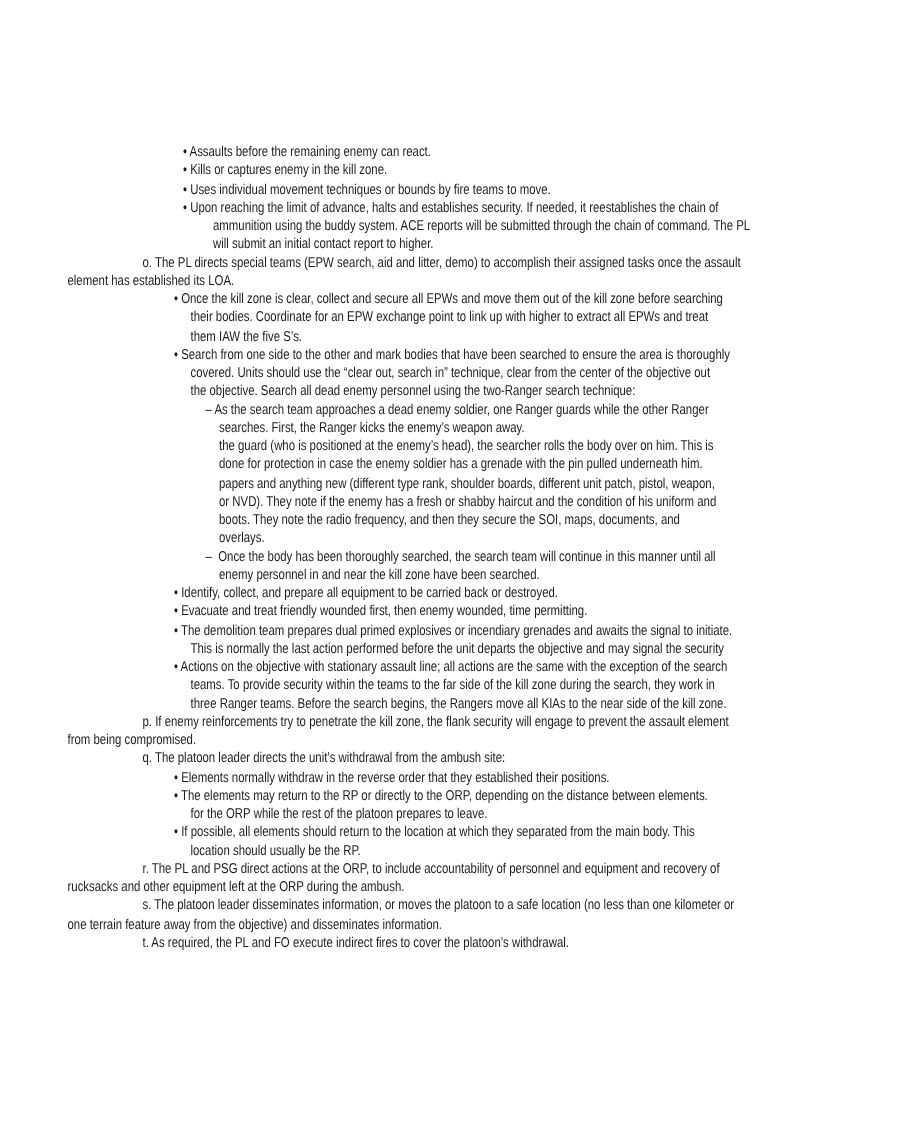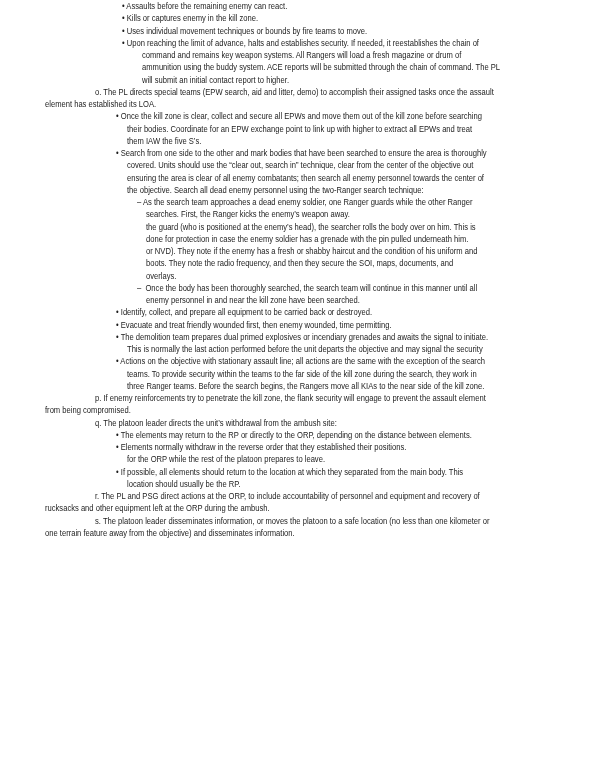--- a/index.html
+++ b/index.html
@@ -1,20 +1,21 @@
 <!DOCTYPE html>
 <html><head>
 <meta charset="utf-8">
 <style>
   html,body{margin:0;padding:0}
   body{width:600px;height:758px;background:#ffffff;overflow:hidden}
   .page{
     position:relative;
     width:600px;height:758px;
     box-sizing:border-box;
+    padding-top:96px;
     font-family:"Liberation Sans","DejaVu Sans",sans-serif;
     font-size:9.5px;
     color:#1c1c1c;
     filter:blur(0.2px);
   }
   .line{height:12.25px;line-height:12.25px;white-space:pre;overflow:visible}
   .line>span{display:inline-block;transform:scaleX(0.8);transform-origin:0 50%}
   
   .l-lettered{padding-left:95px}
   .l-lettered-w{padding-left:45px}
@@ -26,53 +27,53 @@
   .l-dash-w{padding-left:146px}
 </style>
 </head>
 <body>
 
 <div class="page" style="background: rgb(255, 255, 255); color: rgb(28, 28, 28);">
     <div class="line l-bullet-a"><span>• Assaults before the remaining enemy can react.</span></div>
     <div class="line l-bullet-a"><span>• Kills or captures enemy in the kill zone.</span></div>
     <div class="line l-bullet-a"><span>• Uses individual movement techniques or bounds by fire teams to move.</span></div>
     <div class="line l-bullet-a"><span>• Upon reaching the limit of advance, halts and establishes security. If needed, it reestablishes the chain of</span></div>
-    <div class="line l-bullet-a-w"><span>command and remains key weapon systems. All Rangers will load a fresh magazine or drum of</span></div>
     <div class="line l-bullet-a-w"><span>ammunition using the buddy system. ACE reports will be submitted through the chain of command. The PL</span></div>
     <div class="line l-bullet-a-w"><span>will submit an initial contact report to higher.</span></div>
     <div class="line l-lettered"><span>o. The PL directs special teams (EPW search, aid and litter, demo) to accomplish their assigned tasks once the assault</span></div>
     <div class="line l-lettered-w"><span>element has established its LOA.</span></div>
     <div class="line l-bullet-b"><span>• Once the kill zone is clear, collect and secure all EPWs and move them out of the kill zone before searching</span></div>
     <div class="line l-bullet-b-w"><span>their bodies. Coordinate for an EPW exchange point to link up with higher to extract all EPWs and treat</span></div>
     <div class="line l-bullet-b-w"><span>them IAW the five S’s.</span></div>
     <div class="line l-bullet-b"><span>• Search from one side to the other and mark bodies that have been searched to ensure the area is thoroughly</span></div>
     <div class="line l-bullet-b-w"><span>covered. Units should use the “clear out, search in” technique, clear from the center of the objective out</span></div>
-    <div class="line l-bullet-b-w"><span>ensuring the area is clear of all enemy combatants; then search all enemy personnel towards the center of</span></div>
     <div class="line l-bullet-b-w"><span>the objective. Search all dead enemy personnel using the two-Ranger search technique:</span></div>
     <div class="line l-dash"><span>– As the search team approaches a dead enemy soldier, one Ranger guards while the other Ranger</span></div>
     <div class="line l-dash-w"><span>searches. First, the Ranger kicks the enemy’s weapon away.</span></div>
     <div class="line l-dash-w"><span>the guard (who is positioned at the enemy’s head), the searcher rolls the body over on him. This is</span></div>
     <div class="line l-dash-w"><span>done for protection in case the enemy soldier has a grenade with the pin pulled underneath him.</span></div>
+    <div class="line l-dash-w"><span>papers and anything new (different type rank, shoulder boards, different unit patch, pistol, weapon,</span></div>
     <div class="line l-dash-w"><span>or NVD). They note if the enemy has a fresh or shabby haircut and the condition of his uniform and</span></div>
     <div class="line l-dash-w"><span>boots. They note the radio frequency, and then they secure the SOI, maps, documents, and</span></div>
     <div class="line l-dash-w"><span>overlays.</span></div>
     <div class="line l-dash"><span>–  Once the body has been thoroughly searched, the search team will continue in this manner until all</span></div>
     <div class="line l-dash-w"><span>enemy personnel in and near the kill zone have been searched.</span></div>
     <div class="line l-bullet-b"><span>• Identify, collect, and prepare all equipment to be carried back or destroyed.</span></div>
     <div class="line l-bullet-b"><span>• Evacuate and treat friendly wounded first, then enemy wounded, time permitting.</span></div>
     <div class="line l-bullet-b"><span>• The demolition team prepares dual primed explosives or incendiary grenades and awaits the signal to initiate.</span></div>
     <div class="line l-bullet-b-w"><span>This is normally the last action performed before the unit departs the objective and may signal the security</span></div>
     <div class="line l-bullet-b"><span>• Actions on the objective with stationary assault line; all actions are the same with the exception of the search</span></div>
     <div class="line l-bullet-b-w"><span>teams. To provide security within the teams to the far side of the kill zone during the search, they work in</span></div>
     <div class="line l-bullet-b-w"><span>three Ranger teams. Before the search begins, the Rangers move all KIAs to the near side of the kill zone.</span></div>
     <div class="line l-lettered"><span>p. If enemy reinforcements try to penetrate the kill zone, the flank security will engage to prevent the assault element</span></div>
     <div class="line l-lettered-w"><span>from being compromised.</span></div>
     <div class="line l-lettered"><span>q. The platoon leader directs the unit’s withdrawal from the ambush site:</span></div>
+    <div class="line l-bullet-b"><span>• Elements normally withdraw in the reverse order that they established their positions.</span></div>
     <div class="line l-bullet-b"><span>• The elements may return to the RP or directly to the ORP, depending on the distance between elements.</span></div>
-    <div class="line l-bullet-b"><span>• Elements normally withdraw in the reverse order that they established their positions.</span></div>
     <div class="line l-bullet-b-w"><span>for the ORP while the rest of the platoon prepares to leave.</span></div>
     <div class="line l-bullet-b"><span>• If possible, all elements should return to the location at which they separated from the main body. This</span></div>
     <div class="line l-bullet-b-w"><span>location should usually be the RP.</span></div>
     <div class="line l-lettered"><span>r. The PL and PSG direct actions at the ORP, to include accountability of personnel and equipment and recovery of</span></div>
     <div class="line l-lettered-w"><span>rucksacks and other equipment left at the ORP during the ambush.</span></div>
     <div class="line l-lettered"><span>s. The platoon leader disseminates information, or moves the platoon to a safe location (no less than one kilometer or</span></div>
     <div class="line l-lettered-w"><span>one terrain feature away from the objective) and disseminates information.</span></div>
+    <div class="line l-lettered"><span>t. As required, the PL and FO execute indirect fires to cover the platoon’s withdrawal.</span></div>
   </div>
 
 </body></html>

